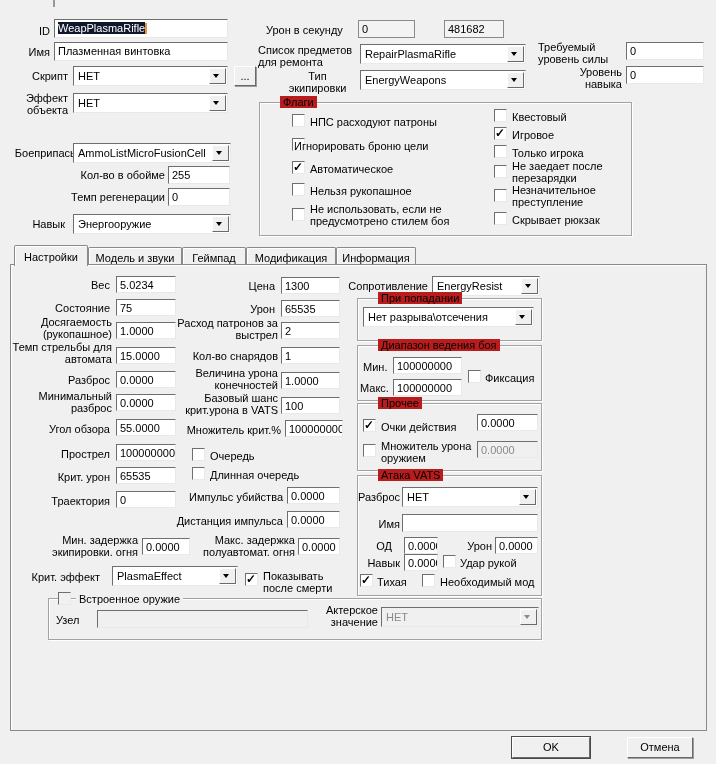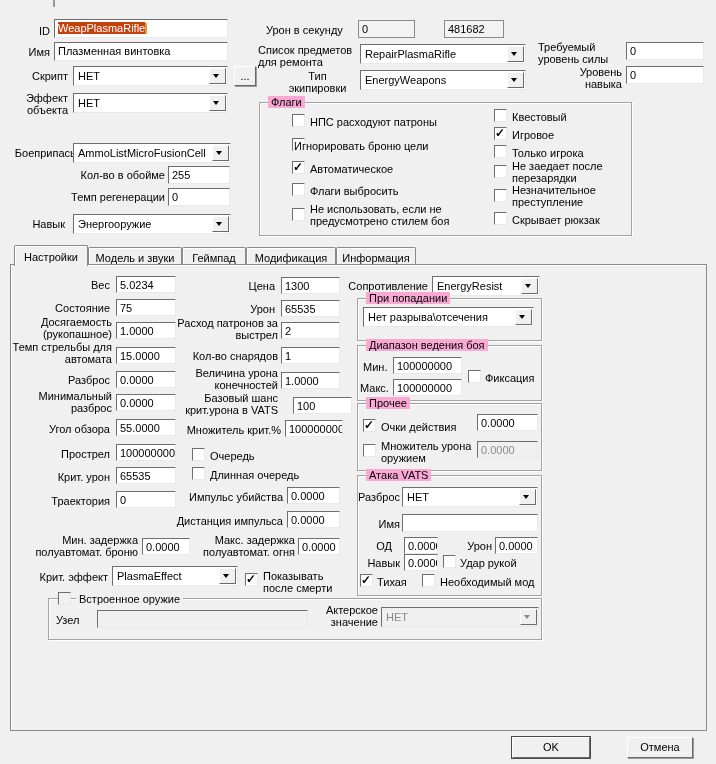--- a/index.html
+++ b/index.html
@@ -9,38 +9,38 @@
   .lbl.wrap{white-space:normal;}
   .lbl.r{text-align:right;}
   .lbl.c{text-align:center;}
   .edit,.ro,.dis{position:absolute;box-sizing:border-box;padding:2px 3px 0;white-space:nowrap;overflow:hidden;
        font-family:"Liberation Sans",sans-serif;font-size:11px;}
   .edit{background:#fff;border-top:1px solid #6e6e6e;border-left:1px solid #6e6e6e;
        border-bottom:1px solid #e9e9e9;border-right:1px solid #e9e9e9;}
   .ro{background:#f3f3f3;border:1px solid #8a8a8a;}
   .dis{background:#f0f0f0;color:#8a8a8a;border-top:1px solid #6e6e6e;border-left:1px solid #6e6e6e;
        border-bottom:1px solid #e9e9e9;border-right:1px solid #e9e9e9;}
-  .sel{background:#c2410c;color:#fff;}
+  .sel{background:#0f172a;color:#fff;}
   .caret{display:inline-block;width:2px;height:11px;background:#e8953c;vertical-align:-2px;}
   .combo{position:absolute;box-sizing:border-box;background:#fff;
        border-top:1px solid #6e6e6e;border-left:1px solid #6e6e6e;
        border-bottom:1px solid #e9e9e9;border-right:1px solid #e9e9e9;}
   .combo .val{position:absolute;left:4px;top:3px;right:18px;white-space:nowrap;overflow:hidden;}
   .cbtn{position:absolute;top:1px;right:1px;bottom:1px;width:15px;background:#f0f0f0;
        border:1px solid;border-color:#ffffff #6a6a6a #6a6a6a #ffffff;}
   .cbtn::after{content:"";position:absolute;left:3px;top:5px;border:3px solid transparent;border-top:4px solid #000;}
   .combo.off{background:#f0f0f0;}
   .combo.off .val{color:#8a8a8a;}
   .combo.off .cbtn::after{border-top-color:#8a8a8a;}
   .chk{position:absolute;width:11px;height:11px;background:#fff;
        border-top:1px solid #6e6e6e;border-left:1px solid #6e6e6e;
        border-bottom:1px solid #e9e9e9;border-right:1px solid #e9e9e9;}
   .chk.checked::before{content:"✓";position:absolute;left:0px;top:-2px;font-size:12px;font-weight:bold;color:#000;}
   .group{position:absolute;border:1px solid #a3a3a3;box-shadow:inset 1px 1px 0 #fff,1px 1px 0 #fff;}
-  .gtitle{position:absolute;top:-7px;left:8px;background:#f9a8d4;padding:0 3px;line-height:12px;white-space:nowrap;}
+  .gtitle{position:absolute;top:-7px;left:20px;background:#b91c1c;padding:0 3px;line-height:12px;white-space:nowrap;}
   .tab{position:absolute;box-sizing:border-box;background:#f0f0f0;border:1px solid #8a8a8a;border-bottom:none;
        border-radius:2px 2px 0 0;box-shadow:inset 1px 1px 0 #fff;text-align:center;padding-top:4px;height:19px;}
   .tab.active{height:21px;padding-top:5px;z-index:3;}
   .panel{position:absolute;background:#f0f0f0;border:1px solid #8a8a8a;box-shadow:inset 1px 1px 0 #fff;z-index:1;}
   .btn{position:absolute;box-sizing:border-box;background:#f0f0f0;border:1px solid;
        border-color:#fff #696969 #696969 #fff;box-shadow:1px 1px 0 #9c9c9c;text-align:center;padding-top:3px;}
   .btn.default{box-shadow:0 0 0 1px #4a4a4a,1px 1px 0 #9c9c9c;}
   .tick{position:absolute;background:#9a9a9a;}
 </style>
 </head>
@@ -111,21 +111,21 @@
   <div class="group" style="left:259px;top:102px;width:371px;height:132px">
     <span class="gtitle">Флаги</span>
   </div>
   <span class="chk" style="left:292px;top:114px"></span>
   <div class="lbl" style="left:310px;top:116px">НПС расходуют патроны</div>
   <span class="chk" style="left:292px;top:138px"></span>
   <div class="lbl" style="left:294px;top:140px">Игнорировать броню цели</div>
   <span class="chk checked" style="left:292px;top:161px"></span>
   <div class="lbl" style="left:310px;top:163px">Автоматическое</div>
   <span class="chk" style="left:292px;top:183px"></span>
-  <div class="lbl" style="left:310px;top:185px">Флаги выбросить</div>
+  <div class="lbl" style="left:310px;top:185px">Нельзя рукопашное</div>
   <span class="chk" style="left:292px;top:208px"></span>
   <div class="lbl wrap" style="left:310px;top:203px;width:170px">Не  использовать, если не предусмотрено стилем боя</div>
 
   <span class="chk" style="left:494px;top:109px"></span>
   <div class="lbl" style="left:512px;top:111px">Квестовый</div>
   <span class="chk checked" style="left:494px;top:127px"></span>
   <div class="lbl" style="left:512px;top:129px">Игровое</div>
   <span class="chk" style="left:494px;top:145px"></span>
   <div class="lbl" style="left:512px;top:147px">Только игрока</div>
   <span class="chk" style="left:494px;top:165px"></span>
@@ -157,42 +157,42 @@
     <div class="lbl r wrap" style="left:8px;top:390px;width:104px">Минимальный разброс</div>
     <div class="edit" style="left:116px;top:394px;width:60px;height:17px">0.0000</div>
     <div class="lbl r" style="left:10px;top:423px;width:100px">Угол обзора</div>
     <div class="edit" style="left:116px;top:419px;width:60px;height:17px">55.0000</div>
     <div class="lbl r" style="left:10px;top:448px;width:100px">Прострел</div>
     <div class="edit" style="left:116px;top:444px;width:60px;height:17px">100000000</div>
     <div class="lbl r" style="left:10px;top:471px;width:100px">Крит. урон</div>
     <div class="edit" style="left:116px;top:467px;width:60px;height:17px">65535</div>
     <div class="lbl r" style="left:10px;top:495px;width:100px">Траектория</div>
     <div class="edit" style="left:116px;top:491px;width:60px;height:17px">0</div>
-    <div class="lbl r wrap" style="left:30px;top:534px;width:108px">Мин. задержка полуавтомат. броню</div>
+    <div class="lbl r wrap" style="left:30px;top:534px;width:108px">Мин. задержка экипировки. огня</div>
     <div class="edit" style="left:142px;top:538px;width:48px;height:17px">0.0000</div>
-    <div class="lbl r" style="left:20px;top:571px;width:88px">Крит. эффект</div>
+    <div class="lbl r" style="left:12px;top:571px;width:88px">Крит. эффект</div>
     <div class="combo" style="left:112px;top:566px;width:126px;height:20px">
       <span class="val">PlasmaEffect</span>
       <span class="cbtn"></span>
     </div>
     <span class="chk checked" style="left:245px;top:573px"></span>
     <div class="lbl wrap" style="left:263px;top:570px;width:85px">Показывать после смерти</div>
 
     <div class="lbl r" style="left:180px;top:280px;width:95px">Цена</div>
     <div class="edit" style="left:281px;top:277px;width:59px;height:17px">1300</div>
     <div class="lbl r" style="left:180px;top:303px;width:95px">Урон</div>
     <div class="edit" style="left:281px;top:300px;width:59px;height:17px">65535</div>
     <div class="lbl r wrap" style="left:168px;top:317px;width:110px">Расход патронов за выстрел</div>
     <div class="edit" style="left:281px;top:322px;width:59px;height:17px">2</div>
     <div class="lbl r" style="left:165px;top:350px;width:113px">Кол-во снарядов</div>
     <div class="edit" style="left:281px;top:347px;width:59px;height:17px">1</div>
     <div class="lbl r wrap" style="left:168px;top:367px;width:110px">Величина урона конечностей</div>
     <div class="edit" style="left:281px;top:372px;width:59px;height:17px">1.0000</div>
     <div class="lbl r wrap" style="left:170px;top:392px;width:108px">Базовый шанс крит.урона в VATS</div>
-    <div class="edit" style="left:293px;top:397px;width:59px;height:17px">100</div>
+    <div class="edit" style="left:281px;top:397px;width:59px;height:17px">100</div>
     <div class="lbl r" style="left:170px;top:424px;width:111px">Множитель крит.%</div>
     <div class="edit" style="left:285px;top:420px;width:58px;height:17px">100000000</div>
     <span class="chk" style="left:192px;top:448px"></span>
     <div class="lbl" style="left:210px;top:450px">Очередь</div>
     <span class="chk" style="left:192px;top:467px"></span>
     <div class="lbl" style="left:210px;top:469px">Длинная очередь</div>
     <div class="lbl r" style="left:168px;top:491px;width:115px">Импульс убийства</div>
     <div class="edit" style="left:287px;top:487px;width:53px;height:17px">0.0000</div>
     <div class="lbl r" style="left:168px;top:515px;width:115px">Дистанция импульса</div>
     <div class="edit" style="left:287px;top:511px;width:53px;height:17px">0.0000</div>

